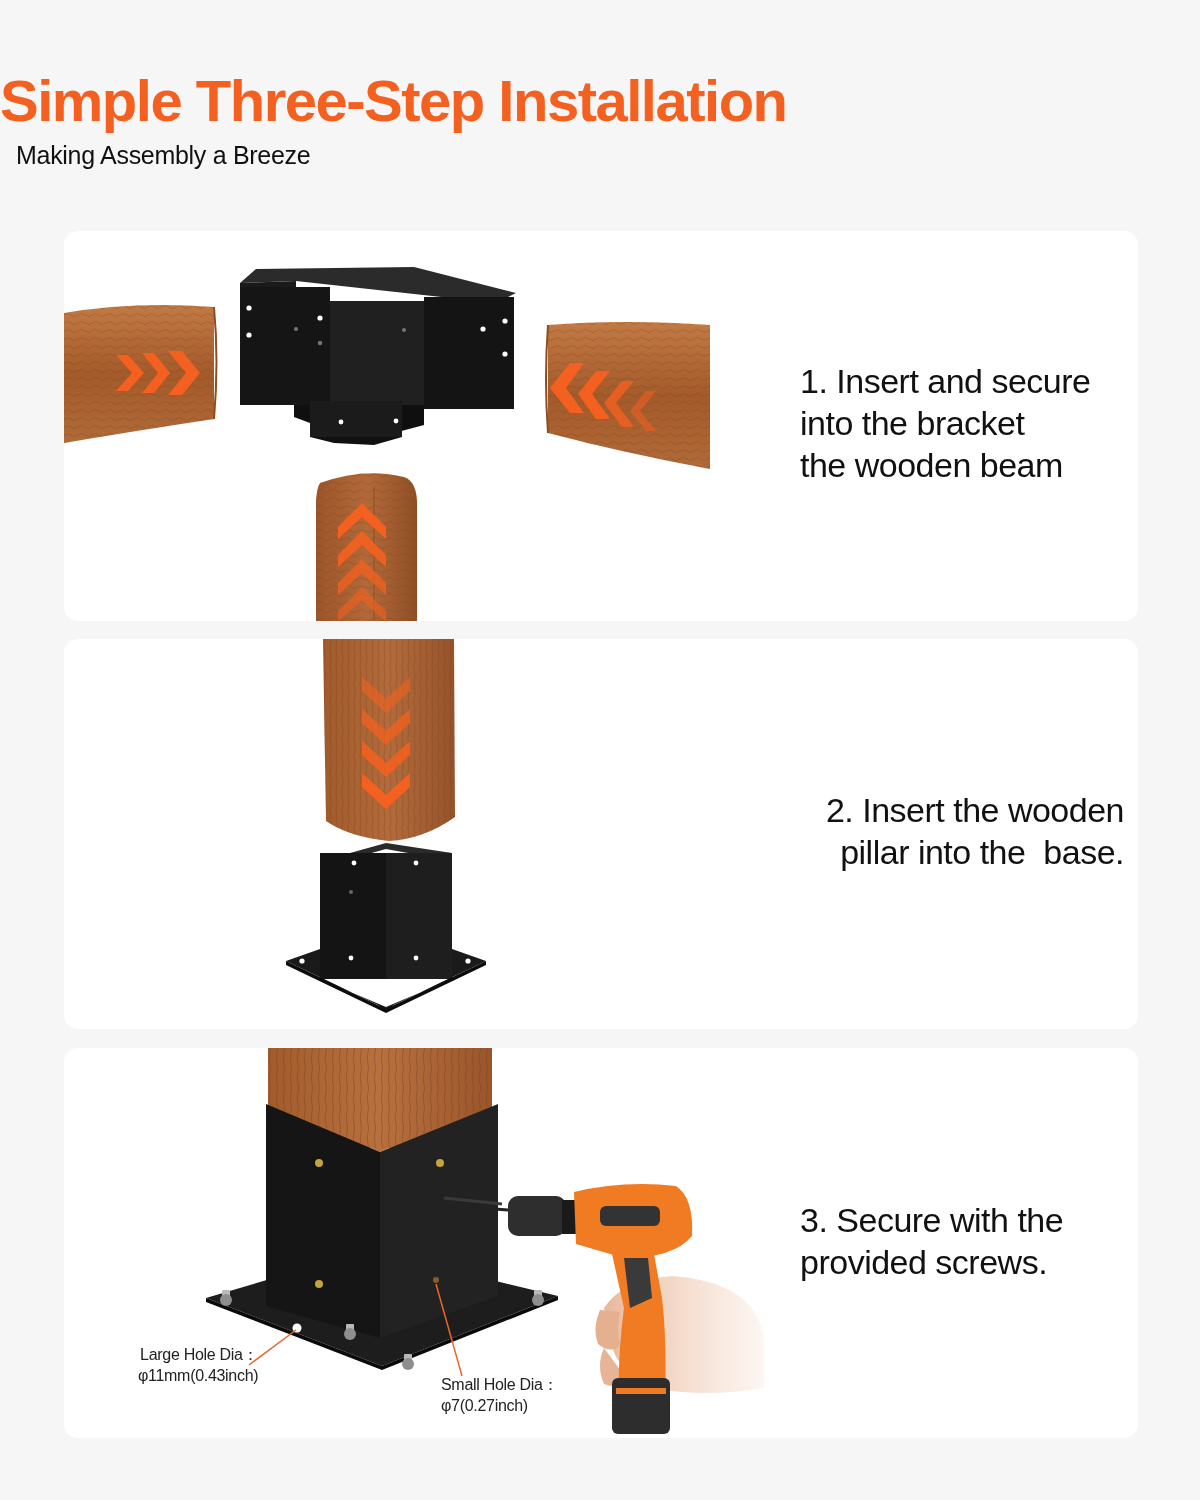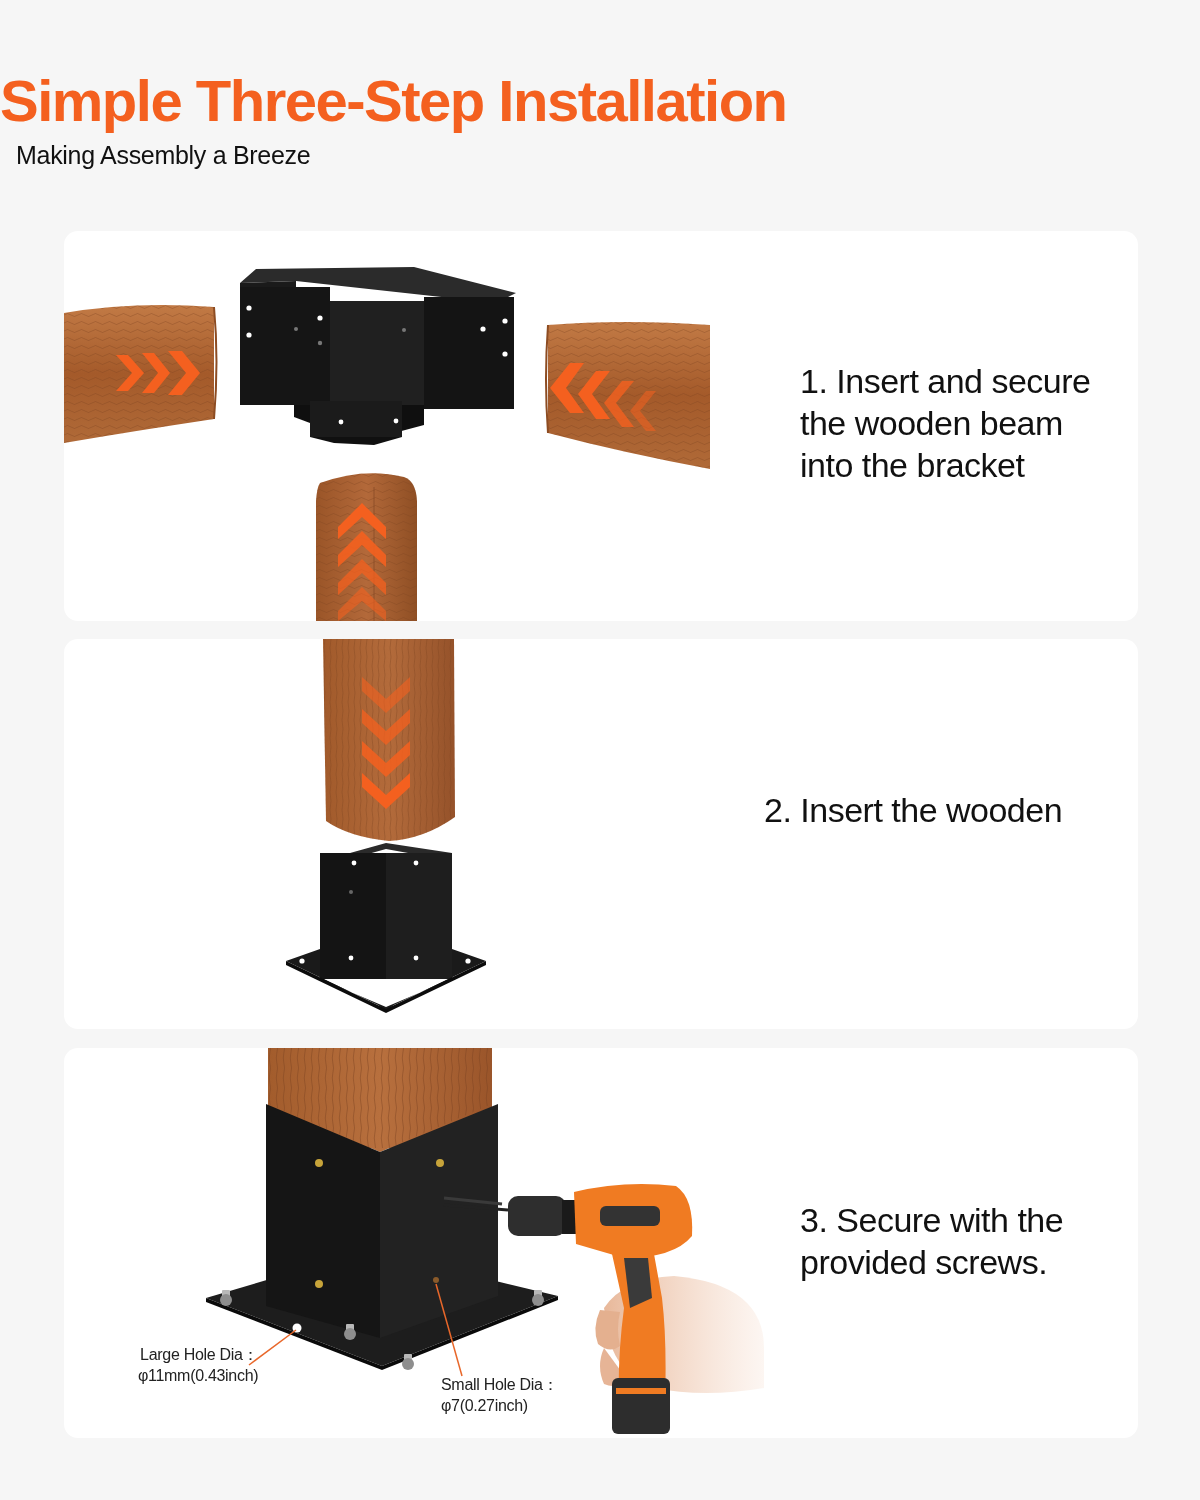--- a/index.html
+++ b/index.html
@@ -9,21 +9,21 @@
   .title { position: absolute; top: 66px; left: 0; width: 1200px; font-size: 58px; font-weight: 700; color: #f4601f; letter-spacing: -1.5px; line-height: 70px; }
   .subtitle { position: absolute; top: 138px; left: 16px; width: 1200px; font-size: 25px; color: #111; letter-spacing: -0.3px; line-height: 34px; }
   .panel { position: absolute; left: 64px; width: 1074px; height: 390px; background: #ffffff; border-radius: 14px; overflow: hidden; }
   .panel.p1 { top: 231px; }
   .panel.p2 { top: 639px; }
   .panel.p3 { top: 1048px; }
   .illus { position: absolute; left: 0; top: 0; width: 700px; height: 390px; }
   .step-text { position: absolute; left: 700px; width: 360px; font-size: 34px; line-height: 42px; color: #111; letter-spacing: -0.5px; }
   .step-text .line { display: block; white-space: pre; }
   .p1 .step-text { top: 129px; margin-left: 36px; }
-  .p2 .step-text { top: 150px; }
+  .p2 .step-text { top: 150px; text-align: right; }
   .p3 .step-text { top: 151px; margin-left: 36px; }
   .callout { position: absolute; font-size: 16px; line-height: 21px; color: #222; letter-spacing: -0.3px; }
   .callout .line { display: block; white-space: pre; }
   .callout.large { left: 74px; top: 296px; text-align: right; }
   .callout.small { left: 377px; top: 326px; }
 </style>
 </head>
 <body>
 
 <div class="header">
@@ -103,22 +103,22 @@
       <g fill="#f4601f">
         <polygon points="298,272 322,296 322,308 298,286 274,308 274,296"></polygon>
         <polygon points="298,300 322,324 322,336 298,314 274,336 274,324" opacity="0.9"></polygon>
         <polygon points="298,328 322,352 322,364 298,342 274,364 274,352" opacity="0.75"></polygon>
         <polygon points="298,356 322,380 322,390 298,370 274,390 274,380" opacity="0.6"></polygon>
       </g>
     </g>
   </svg>
   <div class="step-text">
     <span class="line">1. Insert and secure</span>
+    <span class="line">into the bracket</span>
     <span class="line">the wooden beam</span>
-    <span class="line">into the bracket</span>
   </div>
 </div>
 
 <div class="panel p2">
   <svg class="illus" viewBox="0 0 700 390" width="700" height="390">
     <defs>
       <linearGradient id="woodV2" x1="0" y1="0" x2="1" y2="0">
         <stop offset="0" stop-color="#a15a2b"></stop>
         <stop offset="0.5" stop-color="#b36b3b"></stop>
         <stop offset="1" stop-color="#95522a"></stop>
@@ -154,20 +154,21 @@
         <circle cx="238" cy="322" r="2.6"></circle>
           <circle cx="404" cy="322" r="2.6"></circle>
         <circle cx="282" cy="345" r="2.6"></circle>
           <circle cx="362" cy="345" r="2.6"></circle>
         <circle cx="322" cy="362" r="2.6"></circle>
       </g>
     </g>
   </svg>
   <div class="step-text">
     <span class="line">2. Insert the wooden</span>
+    <span class="line">pillar into the  base.</span>
   </div>
 </div>
 
 <div class="panel p3">
   <svg class="illus" viewBox="0 0 700 390" width="700" height="390">
     <defs>
       <linearGradient id="woodV3" x1="0" y1="0" x2="1" y2="0">
         <stop offset="0" stop-color="#a25c2c"></stop>
         <stop offset="0.5" stop-color="#b8703e"></stop>
         <stop offset="1" stop-color="#9a552a"></stop>

